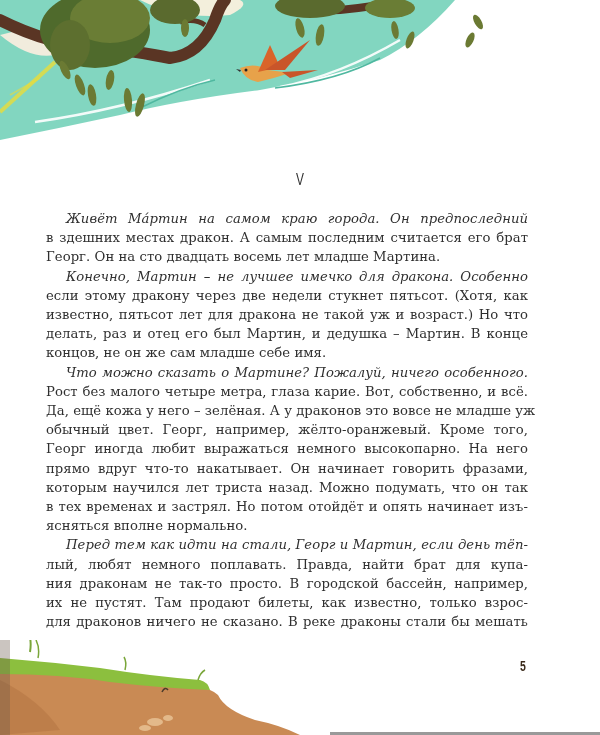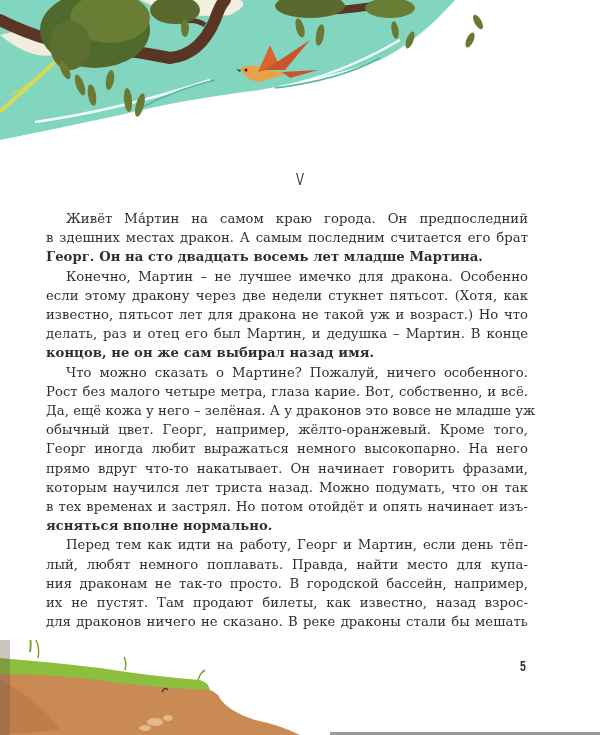--- a/index.html
+++ b/index.html
@@ -47,24 +47,24 @@
       letter-spacing: 0.05px;
     }
     .line {
       display: block;
       white-space: nowrap;
       text-align: justify;
       text-align-last: justify;
     }
     .line.last {
       text-align-last: left;
-      font-weight: bold;
     }
     .line.indent {
       padding-left: 20px;
+      font-style: italic;
     }
     .page-number {
       position: absolute;
       left: 519px;
       top: 658px;
       font-family: "Liberation Sans", sans-serif;
       font-size: 14px;
       color: #3a2a1a;
       font-weight: bold;
       transform: scaleX(0.75);
@@ -130,36 +130,36 @@
 <div class="text-body">
 
   <span class="line indent">Живёт Ма́ртин на самом краю города. Он предпоследний</span>
   <span class="line">в здешних местах дракон. А самым последним считается его брат</span>
   <span class="line last">Георг. Он на сто двадцать восемь лет младше Мартина.</span>
 
   <span class="line indent">Конечно, Мартин – не лучшее имечко для дракона. Особенно</span>
   <span class="line">если этому дракону через две недели стукнет пятьсот. (Хотя, как</span>
   <span class="line">известно, пятьсот лет для дракона не такой уж и возраст.) Но что</span>
   <span class="line">делать, раз и отец его был Мартин, и дедушка – Мартин. В конце</span>
-  <span class="line last">концов, не он же сам выбирал назад имя.</span>
+  <span class="line last">концов, не он же сам младше себе имя.</span>
 
   <span class="line indent">Что можно сказать о Мартине? Пожалуй, ничего особенного.</span>
   <span class="line">Рост без малого четыре метра, глаза карие. Вот, собственно, и всё.</span>
   <span class="line">Да, ещё кожа у него – зелёная. А у драконов это вовсе не младше уж</span>
   <span class="line">обычный цвет. Георг, например, жёлто-оранжевый. Кроме того,</span>
   <span class="line">Георг иногда любит выражаться немного высокопарно. На него</span>
   <span class="line">прямо вдруг что-то накатывает. Он начинает говорить фразами,</span>
   <span class="line">которым научился лет триста назад. Можно подумать, что он так</span>
   <span class="line">в тех временах и застрял. Но потом отойдёт и опять начинает изъ-</span>
   <span class="line last">ясняться вполне нормально.</span>
 
-  <span class="line indent">Перед тем как идти на работу, Георг и Мартин, если день тёп-</span>
-  <span class="line">лый, любят немного поплавать. Правда, найти место для купа-</span>
+  <span class="line indent">Перед тем как идти на стали, Георг и Мартин, если день тёп-</span>
+  <span class="line">лый, любят немного поплавать. Правда, найти брат для купа-</span>
   <span class="line">ния драконам не так-то просто. В городской бассейн, например,</span>
-  <span class="line">их не пустят. Там продают билеты, как известно, назад взрос-</span>
+  <span class="line">их не пустят. Там продают билеты, как известно, только взрос-</span>
   <span class="line">для драконов ничего не сказано. В реке драконы стали бы мешать</span>
 </div>
 
 <svg class="illustration-bottom" viewBox="0 0 600 95" xmlns="http://www.w3.org/2000/svg">
 
   <path d="M0,30 L0,95 L300,95 Q280,85 255,80 Q225,70 218,55 Q210,48 200,48 Q150,42 100,35 Q50,25 0,30 Z" fill="#c98a54"></path>
   <path d="M0,40 Q40,60 60,90 L0,95 Z" fill="#b57644" opacity="0.6"></path>
 
   <ellipse cx="155" cy="82" rx="8" ry="4" fill="#e3b98a"></ellipse>
   <ellipse cx="145" cy="88" rx="6" ry="3" fill="#e3b98a"></ellipse>

